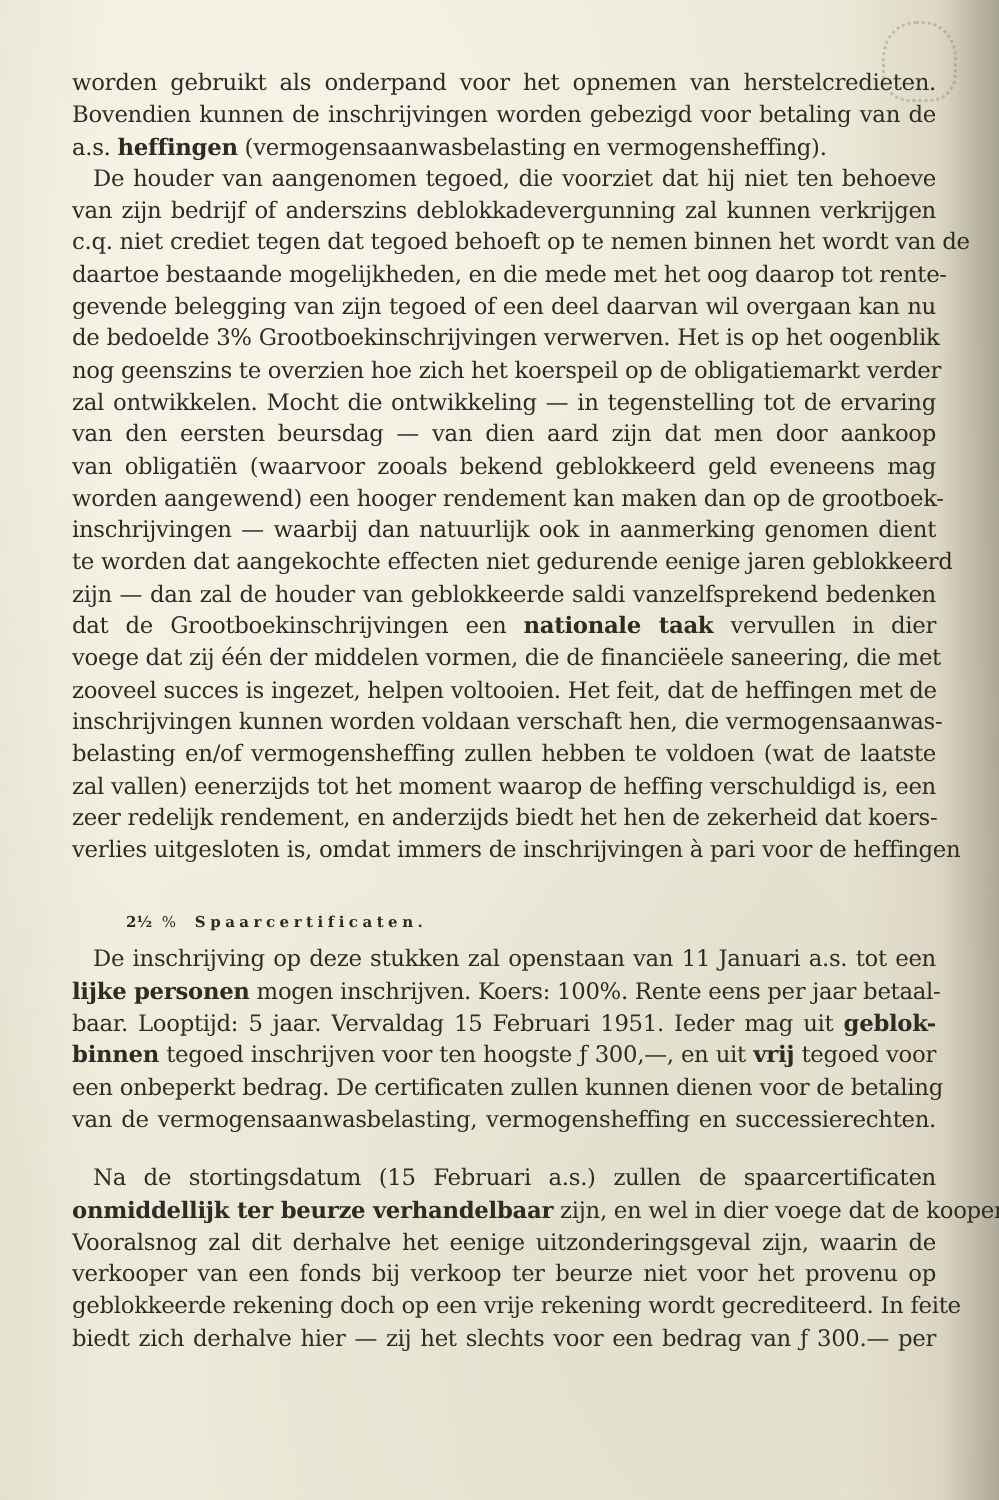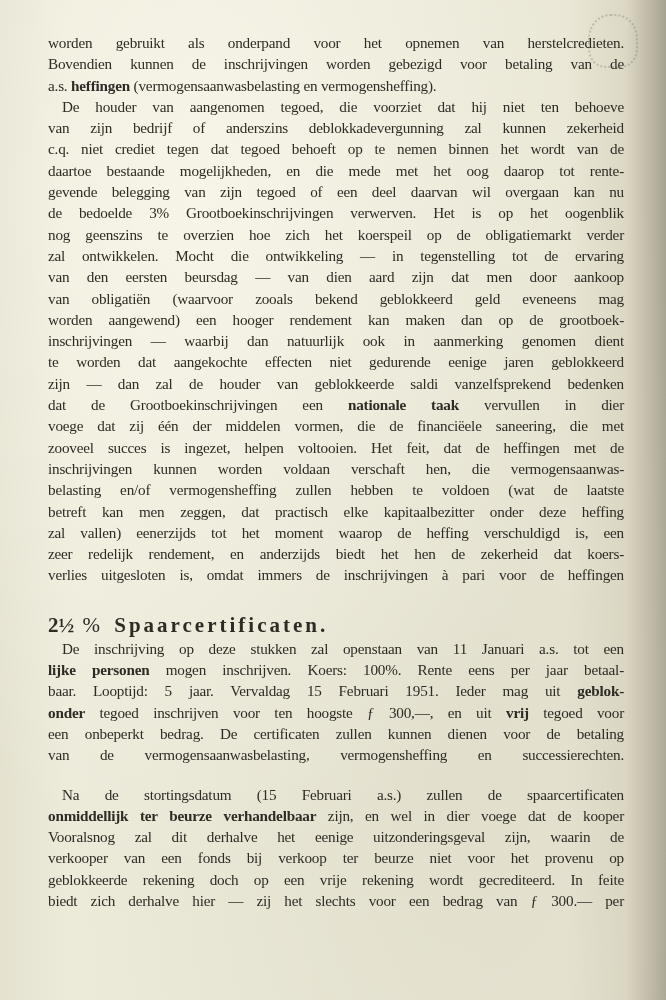--- a/index.html
+++ b/index.html
@@ -21,103 +21,102 @@
       left: 588px;
       top: 14px;
       width: 46px;
       height: 50px;
       border: 2px dotted rgba(120,120,115,0.35);
       border-radius: 45% 45% 35% 35%;
     }
     .page {
       position: absolute;
       left: 48px;
-      top: 32px;
+      top: 45px;
       width: 576px;
-      font-family: Liberation Serif, serif;
     }
     .line {
       display: block;
       height: 21.3px;
       line-height: 21.3px;
       font-size: 15.2px;
       letter-spacing: -0.2px;
       white-space: nowrap;
       text-align: justify;
       text-align-last: justify;
     }
     .line.last { text-align-last: left; }
     .indent { padding-left: 14px; }
     b { font-weight: bold; }
     .gap-lg { height: 26px; }
     .gap-md { height: 18px; }
     .heading {
       display: block;
       height: 26px;
       line-height: 26px;
-      font-size: 21px;
+      font-size: 10px;
       font-weight: bold;
       letter-spacing: 3px;
       white-space: nowrap;
+      margin-left: 36px;
     }
     .heading .frac { letter-spacing: 0; }
     .heading .pct { font-weight: normal; letter-spacing: 0; margin-right: 6px; }
   </style>
 </head>
 <body>
 
 <div class="stamp"></div>
 
 <div class="page">
 
   <div>
       <span class="line">worden gebruikt als onderpand voor het opnemen van herstelcredieten.</span>
       <span class="line">Bovendien kunnen de inschrijvingen worden gebezigd voor betaling van de</span>
       <span class="line last">a.s. <b>heffingen</b> (vermogensaanwasbelasting en vermogensheffing).</span>
     </div>
 
   <div>
       <span class="line indent">De houder van aangenomen tegoed, die voorziet dat hij niet ten behoeve</span>
-      <span class="line">van zijn bedrijf of anderszins deblokkadevergunning zal kunnen zekerheid</span>
+      <span class="line">van zijn bedrijf of anderszins deblokkadevergunning zal kunnen verkrijgen</span>
       <span class="line">c.q. niet crediet tegen dat tegoed behoeft op te nemen binnen het wordt van de</span>
       <span class="line">daartoe bestaande mogelijkheden, en die mede met het oog daarop tot rente-</span>
       <span class="line">gevende belegging van zijn tegoed of een deel daarvan wil overgaan kan nu</span>
       <span class="line">de bedoelde 3% Grootboekinschrijvingen verwerven. Het is op het oogenblik</span>
       <span class="line">nog geenszins te overzien hoe zich het koerspeil op de obligatiemarkt verder</span>
       <span class="line">zal ontwikkelen. Mocht die ontwikkeling — in tegenstelling tot de ervaring</span>
       <span class="line">van den eersten beursdag — van dien aard zijn dat men door aankoop</span>
       <span class="line">van obligatiën (waarvoor zooals bekend geblokkeerd geld eveneens mag</span>
       <span class="line">worden aangewend) een hooger rendement kan maken dan op de grootboek-</span>
       <span class="line">inschrijvingen — waarbij dan natuurlijk ook in aanmerking genomen dient</span>
       <span class="line">te worden dat aangekochte effecten niet gedurende eenige jaren geblokkeerd</span>
       <span class="line">zijn — dan zal de houder van geblokkeerde saldi vanzelfsprekend bedenken</span>
       <span class="line">dat de Grootboekinschrijvingen een <b>nationale taak</b> vervullen in dier</span>
       <span class="line">voege dat zij één der middelen vormen, die de financiëele saneering, die met</span>
       <span class="line">zooveel succes is ingezet, helpen voltooien. Het feit, dat de heffingen met de</span>
       <span class="line">inschrijvingen kunnen worden voldaan verschaft hen, die vermogensaanwas-</span>
       <span class="line">belasting en/of vermogensheffing zullen hebben te voldoen (wat de laatste</span>
-      <span class="line">betreft kan men zeggen, dat practisch elke kapitaalbezitter onder deze heffing</span>
       <span class="line">zal vallen) eenerzijds tot het moment waarop de heffing verschuldigd is, een</span>
       <span class="line">zeer redelijk rendement, en anderzijds biedt het hen de zekerheid dat koers-</span>
       <span class="line">verlies uitgesloten is, omdat immers de inschrijvingen à pari voor de heffingen</span>
     </div>
 
   <div class="gap-lg"></div>
 
   <div class="heading">
     <span class="frac">2½</span>
     <span class="pct">%</span>
     <span>Spaarcertificaten.</span>
   </div>
 
   <div>
       <span class="line indent">De inschrijving op deze stukken zal openstaan van 11 Januari a.s. tot een</span>
       <span class="line"><b>lijke personen</b> mogen inschrijven. Koers: 100%. Rente eens per jaar betaal-</span>
       <span class="line">baar. Looptijd: 5 jaar. Vervaldag 15 Februari 1951. Ieder mag uit <b>geblok-</b></span>
-      <span class="line"><b>onder</b> tegoed inschrijven voor ten hoogste ƒ 300,—, en uit <b>vrij</b> tegoed voor</span>
+      <span class="line"><b>binnen</b> tegoed inschrijven voor ten hoogste ƒ 300,—, en uit <b>vrij</b> tegoed voor</span>
       <span class="line">een onbeperkt bedrag. De certificaten zullen kunnen dienen voor de betaling</span>
       <span class="line">van de vermogensaanwasbelasting, vermogensheffing en successierechten.</span>
     </div>
 
   <div class="gap-md"></div>
 
   <div>
       <span class="line indent">Na de stortingsdatum (15 Februari a.s.) zullen de spaarcertificaten</span>
       <span class="line"><b>onmiddellijk ter beurze verhandelbaar</b> zijn, en wel in dier voege dat de kooper</span>
       <span class="line">Vooralsnog zal dit derhalve het eenige uitzonderingsgeval zijn, waarin de</span>

